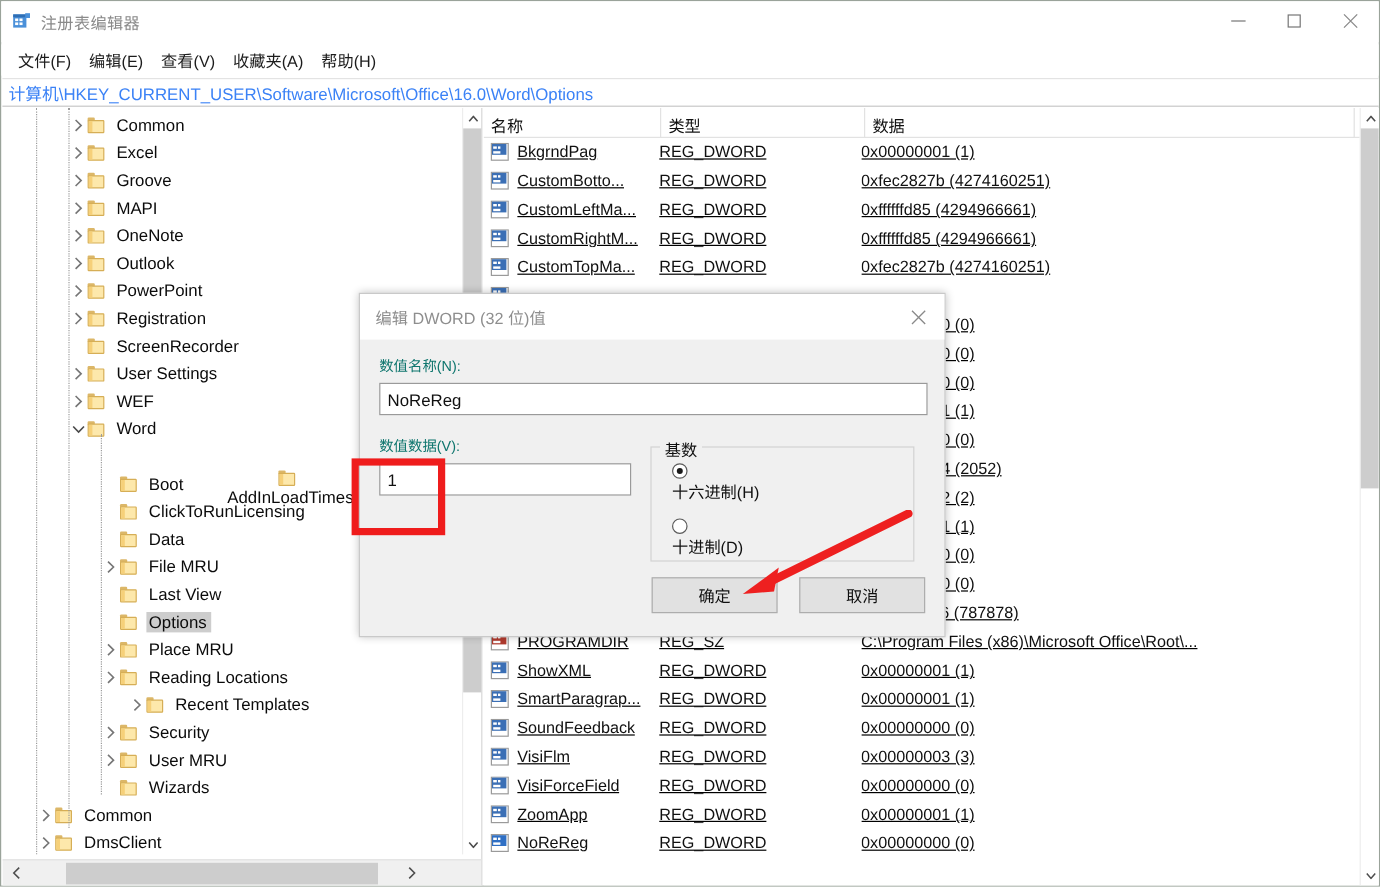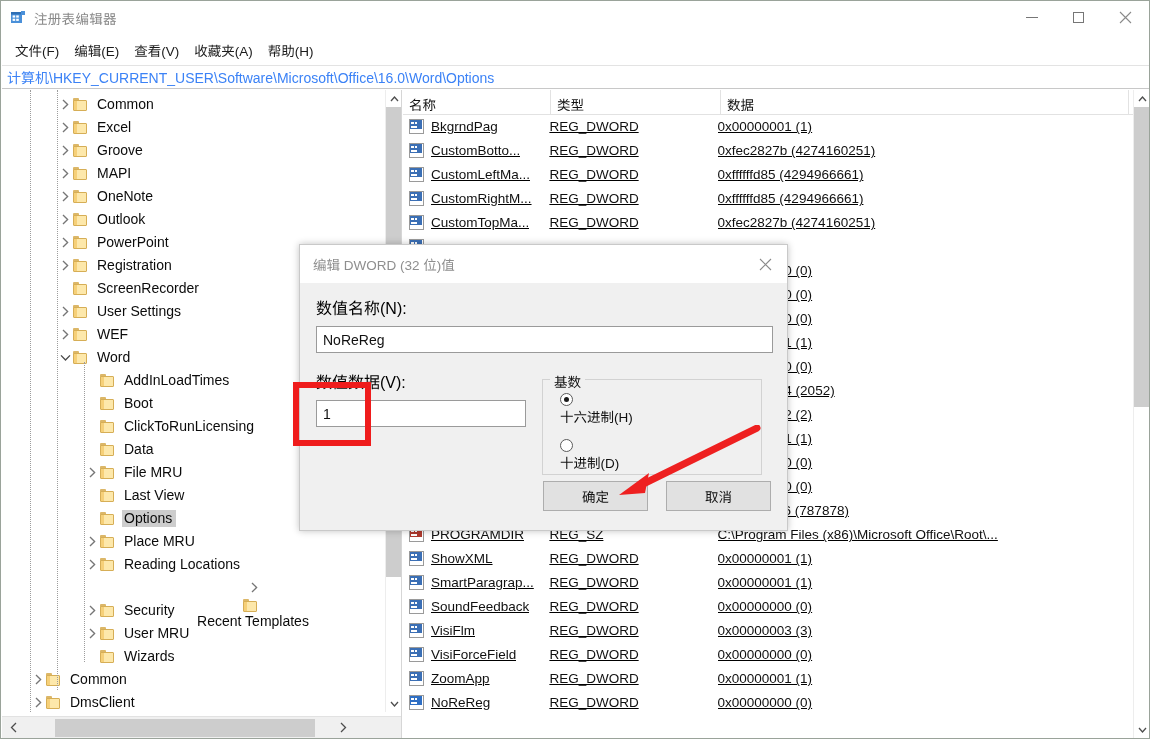--- a/index.html
+++ b/index.html
@@ -260,21 +260,21 @@
     font-size: 13.5px; color: #8e8e8e;
     margin-left: 13px; white-space: nowrap;
   }
   .dlg-close {
     margin-left: auto; width: 44px; height: 37px;
     display: flex; align-items: center; justify-content: center;
     color: #8a8a8a; font-size: 15px;
   }
   .dlg-body { position: relative; padding: 12px 16px 0 16px; }
   .fld-label {
-    font-size: 16px; color: #000000;
+    font-size: 12px; color: #0f766e;
     margin-bottom: 7px; white-space: nowrap;
   }
   .txt-input {
     width: 457px; height: 27px;
     border: 1px solid #9a9a9a;
     background: #ffffff;
     font-size: 14px; color: #101010;
     padding: 0 6px; line-height: 25px;
     outline: none;
   }
@@ -532,76 +532,76 @@
                 <path d="M1 2.4 L5.5 7 L10 2.4" stroke="#4a4a4a" stroke-width="1.35" fill="none"></path>
               </svg>
             </div>
             <div class="folder">
               <span class="tab"></span>
               <span class="body"></span>
               <span class="spine"></span>
             </div>
             <span class="node-label">Word</span>
           </div>
+          <div class="node" style="padding-left: 82px; flex-direction: column;">
+            <div class="twisty"></div>
+            <div class="folder">
+              <span class="tab"></span>
+              <span class="body"></span>
+              <span class="spine"></span>
+            </div>
+            <span class="node-label">AddInLoadTimes</span>
+          </div>
           <div class="node" style="padding-left: 82px;">
             <div class="twisty"></div>
             <div class="folder">
               <span class="tab"></span>
               <span class="body"></span>
               <span class="spine"></span>
             </div>
-            <span class="node-label">AddInLoadTimes</span>
+            <span class="node-label">Boot</span>
           </div>
           <div class="node" style="padding-left: 82px;">
             <div class="twisty"></div>
             <div class="folder">
               <span class="tab"></span>
               <span class="body"></span>
               <span class="spine"></span>
             </div>
-            <span class="node-label">Boot</span>
+            <span class="node-label">ClickToRunLicensing</span>
           </div>
           <div class="node" style="padding-left: 82px;">
             <div class="twisty"></div>
             <div class="folder">
               <span class="tab"></span>
               <span class="body"></span>
               <span class="spine"></span>
             </div>
-            <span class="node-label">ClickToRunLicensing</span>
+            <span class="node-label">Data</span>
+          </div>
+          <div class="node" style="padding-left: 82px;">
+            <div class="twisty">
+              <svg width="9" height="11" viewBox="0 0 9 11">
+                <path d="M2 1 L6.6 5.5 L2 10" stroke="#767676" stroke-width="1.35" fill="none"></path>
+              </svg>
+            </div>
+            <div class="folder">
+              <span class="tab"></span>
+              <span class="body"></span>
+              <span class="spine"></span>
+            </div>
+            <span class="node-label">File MRU</span>
           </div>
           <div class="node" style="padding-left: 82px;">
             <div class="twisty"></div>
             <div class="folder">
               <span class="tab"></span>
               <span class="body"></span>
               <span class="spine"></span>
             </div>
-            <span class="node-label">Data</span>
-          </div>
-          <div class="node" style="padding-left: 82px;">
-            <div class="twisty">
-              <svg width="9" height="11" viewBox="0 0 9 11">
-                <path d="M2 1 L6.6 5.5 L2 10" stroke="#767676" stroke-width="1.35" fill="none"></path>
-              </svg>
-            </div>
-            <div class="folder">
-              <span class="tab"></span>
-              <span class="body"></span>
-              <span class="spine"></span>
-            </div>
-            <span class="node-label">File MRU</span>
-          </div>
-          <div class="node" style="padding-left: 82px;">
-            <div class="twisty"></div>
-            <div class="folder">
-              <span class="tab"></span>
-              <span class="body"></span>
-              <span class="spine"></span>
-            </div>
             <span class="node-label">Last View</span>
           </div>
           <div class="node selected" style="padding-left: 82px;">
             <div class="twisty"></div>
             <div class="folder">
               <span class="tab"></span>
               <span class="body"></span>
               <span class="spine"></span>
             </div>
             <span class="node-label">Options</span>
@@ -625,21 +625,21 @@
                 <path d="M2 1 L6.6 5.5 L2 10" stroke="#767676" stroke-width="1.35" fill="none"></path>
               </svg>
             </div>
             <div class="folder">
               <span class="tab"></span>
               <span class="body"></span>
               <span class="spine"></span>
             </div>
             <span class="node-label">Reading Locations</span>
           </div>
-          <div class="node" style="padding-left: 104px; flex-direction: column;">
+          <div class="node" style="padding-left: 104px;">
             <div class="twisty">
               <svg width="9" height="11" viewBox="0 0 9 11">
                 <path d="M2 1 L6.6 5.5 L2 10" stroke="#767676" stroke-width="1.35" fill="none"></path>
               </svg>
             </div>
             <div class="folder">
               <span class="tab"></span>
               <span class="body"></span>
               <span class="spine"></span>
             </div>

